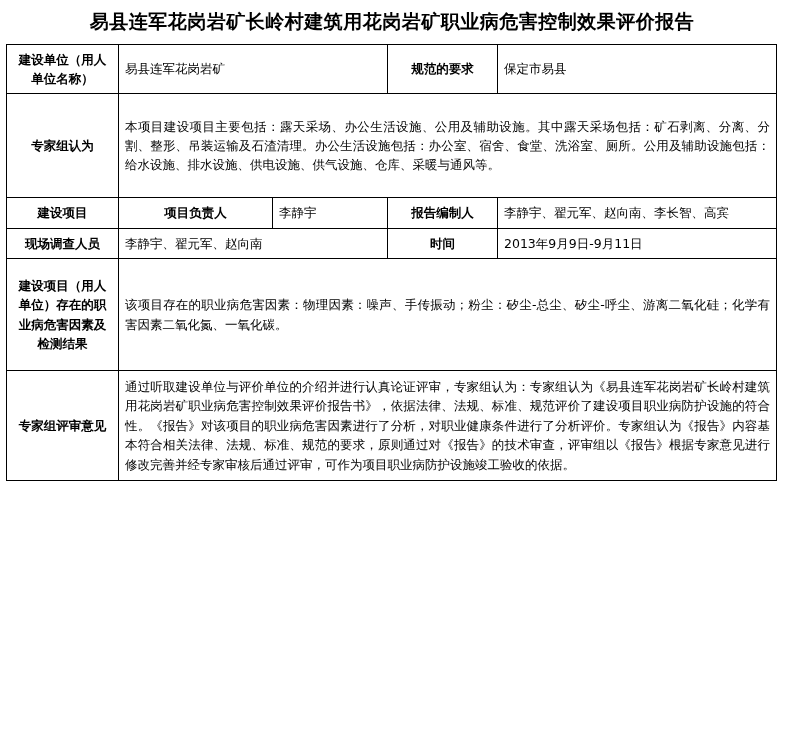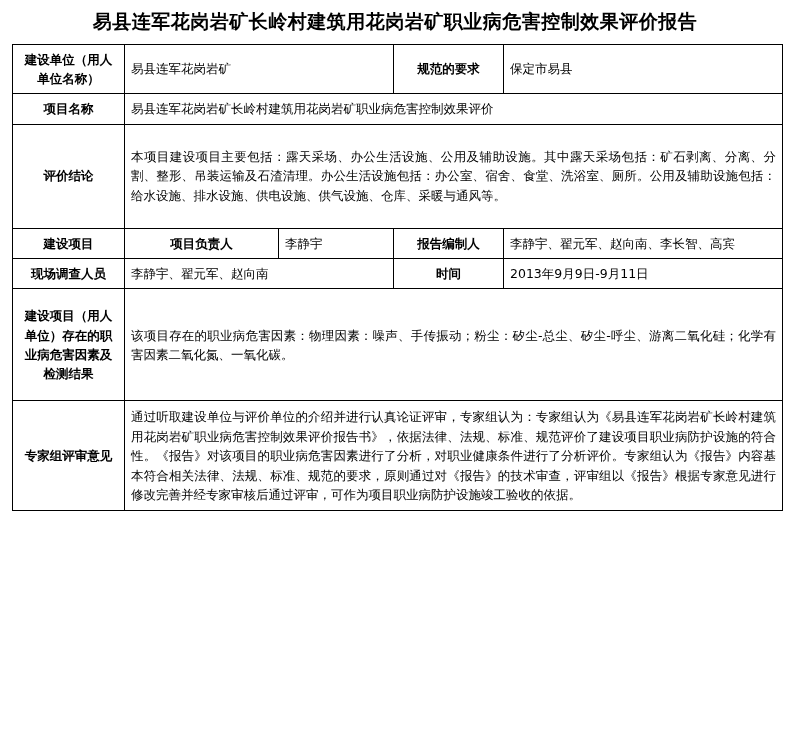--- a/index.html
+++ b/index.html
@@ -11,21 +11,21 @@
   body {
     width: 786px;
     height: 750px;
     font-family: "DejaVu Sans", "Liberation Sans", sans-serif;
     color: #000000;
     overflow: hidden;
   }
   .page {
     width: 786px;
     height: 750px;
-    padding: 6px 8px 0 12px;
+    padding: 6px 8px 0 6px;
   }
   .doc-title {
     text-align: center;
     font-size: 19px;
     font-weight: bold;
     line-height: 1.45;
     letter-spacing: 0.5px;
     padding: 2px 18px 8px 18px;
   }
   table.main {
@@ -75,27 +75,23 @@
       <col style="width:279px">
     </colgroup>
     <tbody>
       <tr>
         <td class="lbl">建设单位（用人单位名称）</td>
         <td class="ctr" colspan="2">易县连军花岗岩矿</td>
         <td class="lbl">规范的要求</td>
         <td class="ctr">保定市易县</td>
       </tr>
 
-      <tr>
-        <td class="lbl">项目名称</td>
-        <td class="ctr" colspan="4">易县连军花岗岩矿长岭村建筑用花岗岩矿职业病危害控制效果评价</td>
-      </tr>
 
       <tr>
-        <td class="lbl">评价结论</td>
+        <td class="lbl">专家组认为</td>
         <td class="just" colspan="4" style="height:104px">本项目建设项目主要包括：露天采场、办公生活设施、公用及辅助设施。其中露天采场包括：矿石剥离、分离、分割、整形、吊装运输及石渣清理。办公生活设施包括：办公室、宿舍、食堂、洗浴室、厕所。公用及辅助设施包括：给水设施、排水设施、供电设施、供气设施、仓库、采暖与通风等。</td>
       </tr>
 
       <tr>
         <td class="lbl">建设项目</td>
         <td class="lbl">项目负责人</td>
         <td class="ctr">李静宇</td>
         <td class="lbl">报告编制人</td>
         <td>李静宇、翟元军、赵向南、李长智、高宾</td>
       </tr>

